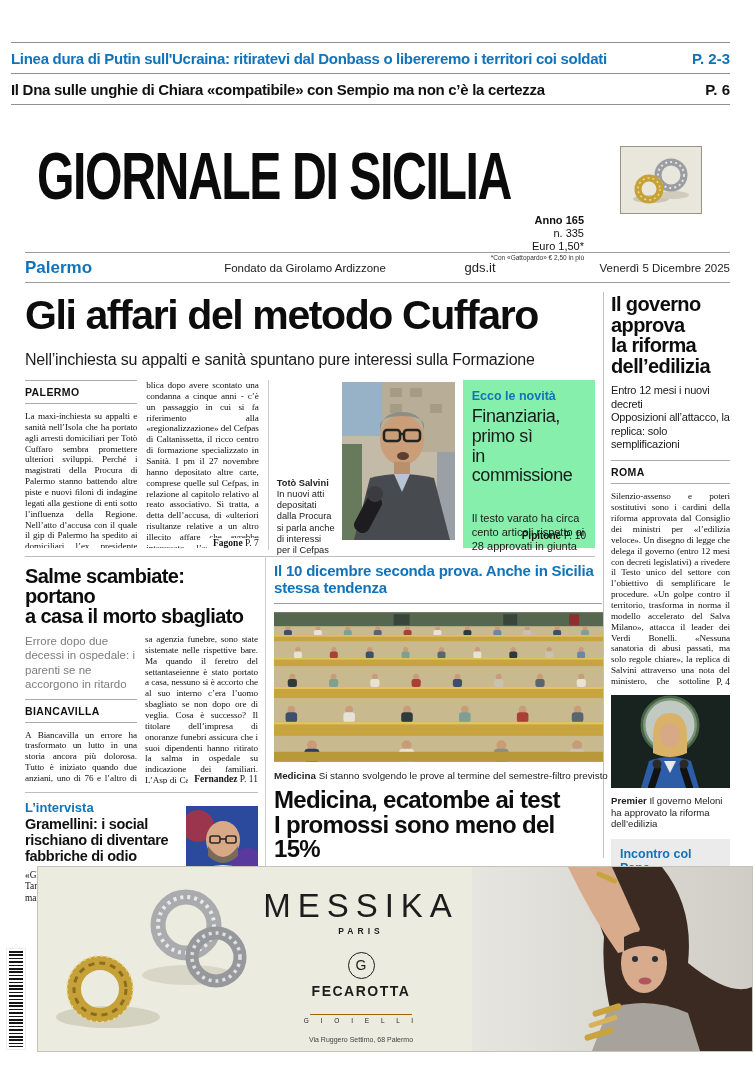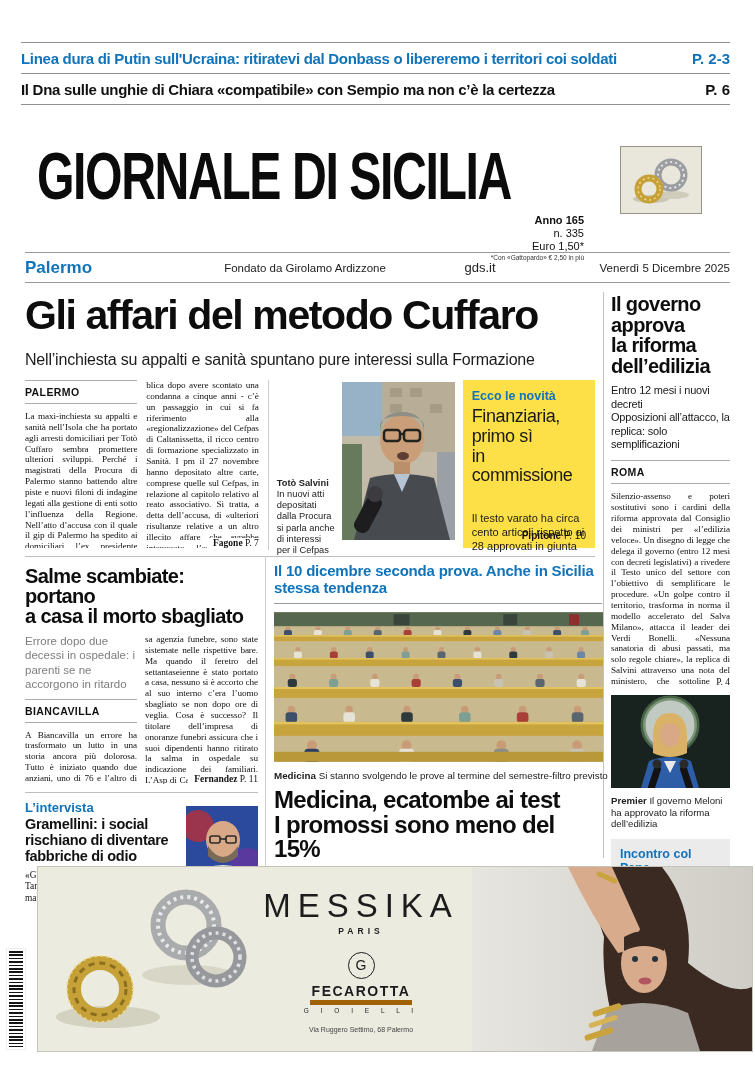--- a/index.html
+++ b/index.html
@@ -1,21 +1,21 @@
 <!DOCTYPE html>
 <html><head>
 <meta charset="utf-8">
 <style>
   html,body{margin:0;padding:0;background:#dddddd;}
   .page{position:relative;width:755px;height:1080px;background:#ffffff;margin:0 auto;
         font-family:"Liberation Sans",sans-serif;color:#111;overflow:hidden;}
   .pre{white-space:pre-line;}
 
   
-  .teasers{position:absolute;left:21px;right:25px;top:42px;}
+  .teasers{position:absolute;left:11px;right:25px;top:42px;}
   .teaser-row{display:flex;justify-content:space-between;align-items:center;
               height:30px;border-top:1px solid #8f8f8f;}
   .teaser-row:last-child{border-bottom:1px solid #8f8f8f;}
   .teaser-text{font-size:15px;font-weight:700;letter-spacing:-0.3px;white-space:nowrap;}
   .teaser-page{font-size:15px;font-weight:700;}
   .t-blue{color:#1173b9;} .t-black{color:#111;} .t-gray{color:#8d8d8d;}
 
   
   .masthead{position:absolute;left:37px;top:142px;width:693px;height:104px;}
   .logo{font-size:67px;font-weight:900;letter-spacing:-2px;line-height:1;
@@ -51,21 +51,21 @@
           font-family:"Liberation Serif",serif;font-size:9.5px;}
   .byline .a{font-weight:700;}
 
   .lead-row{position:absolute;top:88px;left:0;width:570px;height:170px;display:flex;}
   .lr-c1{width:118px;height:168px;overflow:hidden;}
   .lr-c2{width:118px;height:168px;overflow:hidden;position:relative;margin-left:9px;padding-bottom:12px;box-sizing:border-box;}
   .lr-capgrp{display:flex;margin-left:9px;border-left:1px solid #ccc;padding-left:8px;}
   .lr-cap{width:60px;padding-top:98px;font-size:9.3px;line-height:1.2;color:#222;}
   .lr-cap .a{font-weight:700;}
   .lr-photo{width:113px;height:158px;margin-left:5px;margin-top:2px;}
-  .fbox{width:138px;margin-left:8px;background:#fde047;padding:9px 9px 7px 9px;box-sizing:border-box;
+  .fbox{width:138px;margin-left:8px;background:#86efac;padding:9px 9px 7px 9px;box-sizing:border-box;
         height:168px;position:relative;}
   .fbox .fk{color:#1173b9;font-weight:700;font-size:12.5px;}
   .fbox .ft{font-size:18px;line-height:1.1;letter-spacing:-0.4px;margin-top:4px;color:#1a1a1a;}
   .fbox .fx{font-size:11px;line-height:1.25;margin-top:26px;color:#1a1a1a;}
   .fbox .fb{position:absolute;right:9px;bottom:7px;font-size:10px;}
   .fbox .fb .a{font-weight:700;}
 
   .hrule{position:absolute;top:264px;left:0;width:570px;height:1px;background:#bdbdbd;}
 
   
@@ -112,21 +112,21 @@
   
   .ad{position:absolute;left:37px;top:866px;width:716px;height:186px;background:#ecebdf;
       border:1px solid #c6c4b8;display:flex;box-sizing:border-box;}
   .ad-rings{width:212px;height:100%;}
   .ad-center{flex:1;text-align:center;padding-top:20px;}
   .ad-brand{font-size:33px;letter-spacing:7px;color:#1c1c1c;font-weight:400;}
   .ad-city{font-size:8.5px;letter-spacing:4px;font-weight:700;color:#1c1c1c;margin-top:1px;}
   .ad-mono{width:25px;height:25px;border:1.5px solid #1c1c1c;border-radius:50%;margin:16px auto 3px auto;
            font-size:14px;line-height:25px;font-weight:400;color:#1c1c1c;}
   .ad-ret{display:inline-block;font-size:14px;letter-spacing:1.5px;font-weight:700;color:#1c1c1c;
-          border-bottom:5px solid #a16207;padding:0 2px 1px 2px;}
+          border-bottom:1px solid #a16207;padding:0 2px 15px 2px;}
   .ad-ret2{font-size:6.5px;letter-spacing:5px;color:#1c1c1c;margin-top:2px;}
   .ad-addr{font-size:7px;color:#444;margin-top:12px;}
   .ad-model{width:280px;height:100%;}
 
   
   .barcode{position:absolute;left:6px;top:948px;width:20px;height:102px;background:#fff;
            border:1px solid #eee;box-sizing:border-box;padding:2px;}
   .barcode .bars{width:100%;height:100%;
     background:repeating-linear-gradient(to bottom,#151515 0 1.6px,#ffffff 1.6px 3.4px);}
 </style>

